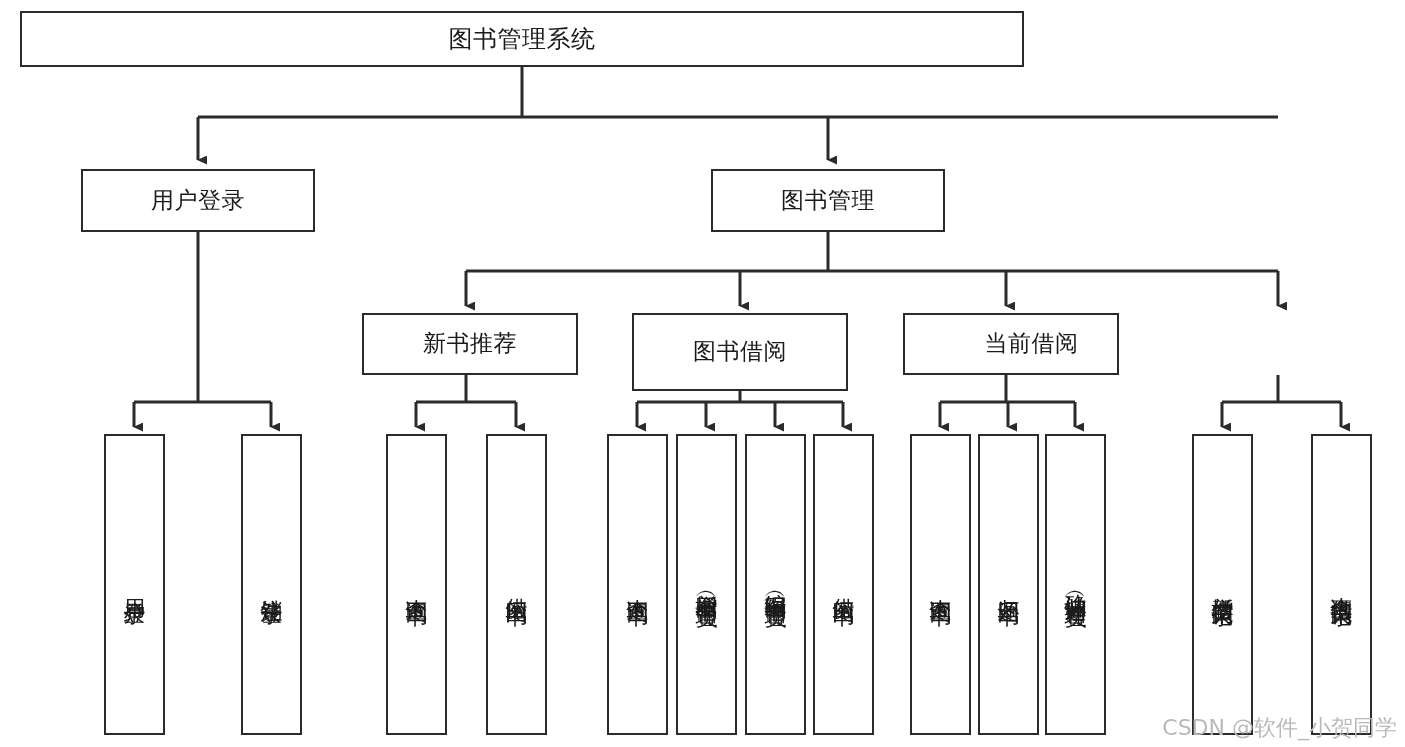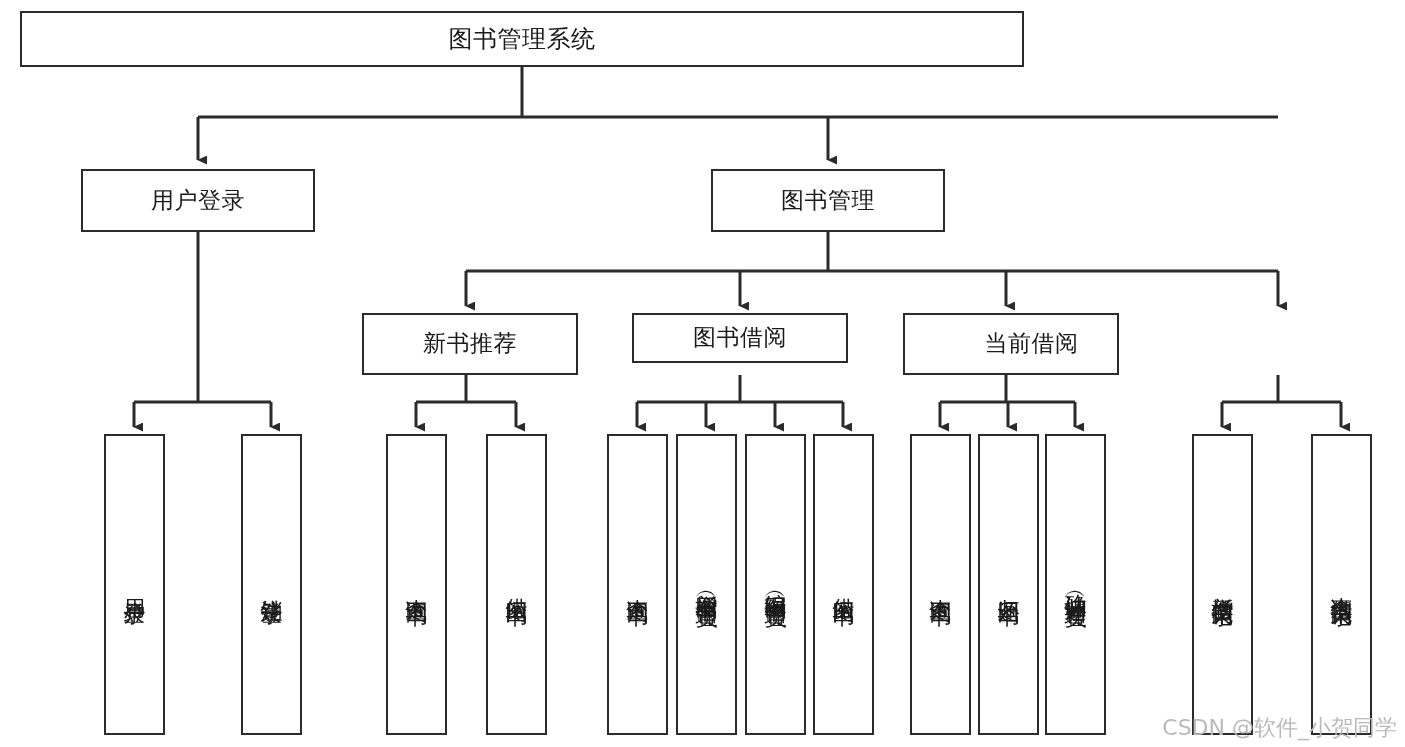--- a/index.html
+++ b/index.html
@@ -139,21 +139,21 @@
   </div>
 
   <div class="node horiz" style="left:711px; top:169px; width:234px; height:63px;">
     <span class="node-label">图书管理</span>
   </div>
 
   <div class="node horiz" style="left:362px; top:313px; width:216px; height:62px;">
     <span class="node-label">新书推荐</span>
   </div>
 
-  <div class="node horiz" style="left:632px; top:313px; width:216px; height:50px;">
+  <div class="node horiz" style="left:632px; top:313px; width:216px; height:78px;">
     <span class="node-label">图书借阅</span>
   </div>
 
   <div class="node horiz" style="left:903px; top:313px; width:216px; height:62px;padding-left:41px;">
     <span class="node-label">当前借阅</span>
   </div>
 
 
   <div class="node vert" style="left:104px; top:434px; width:61px; height:301px;">
     <span class="node-label">用户登录</span>

